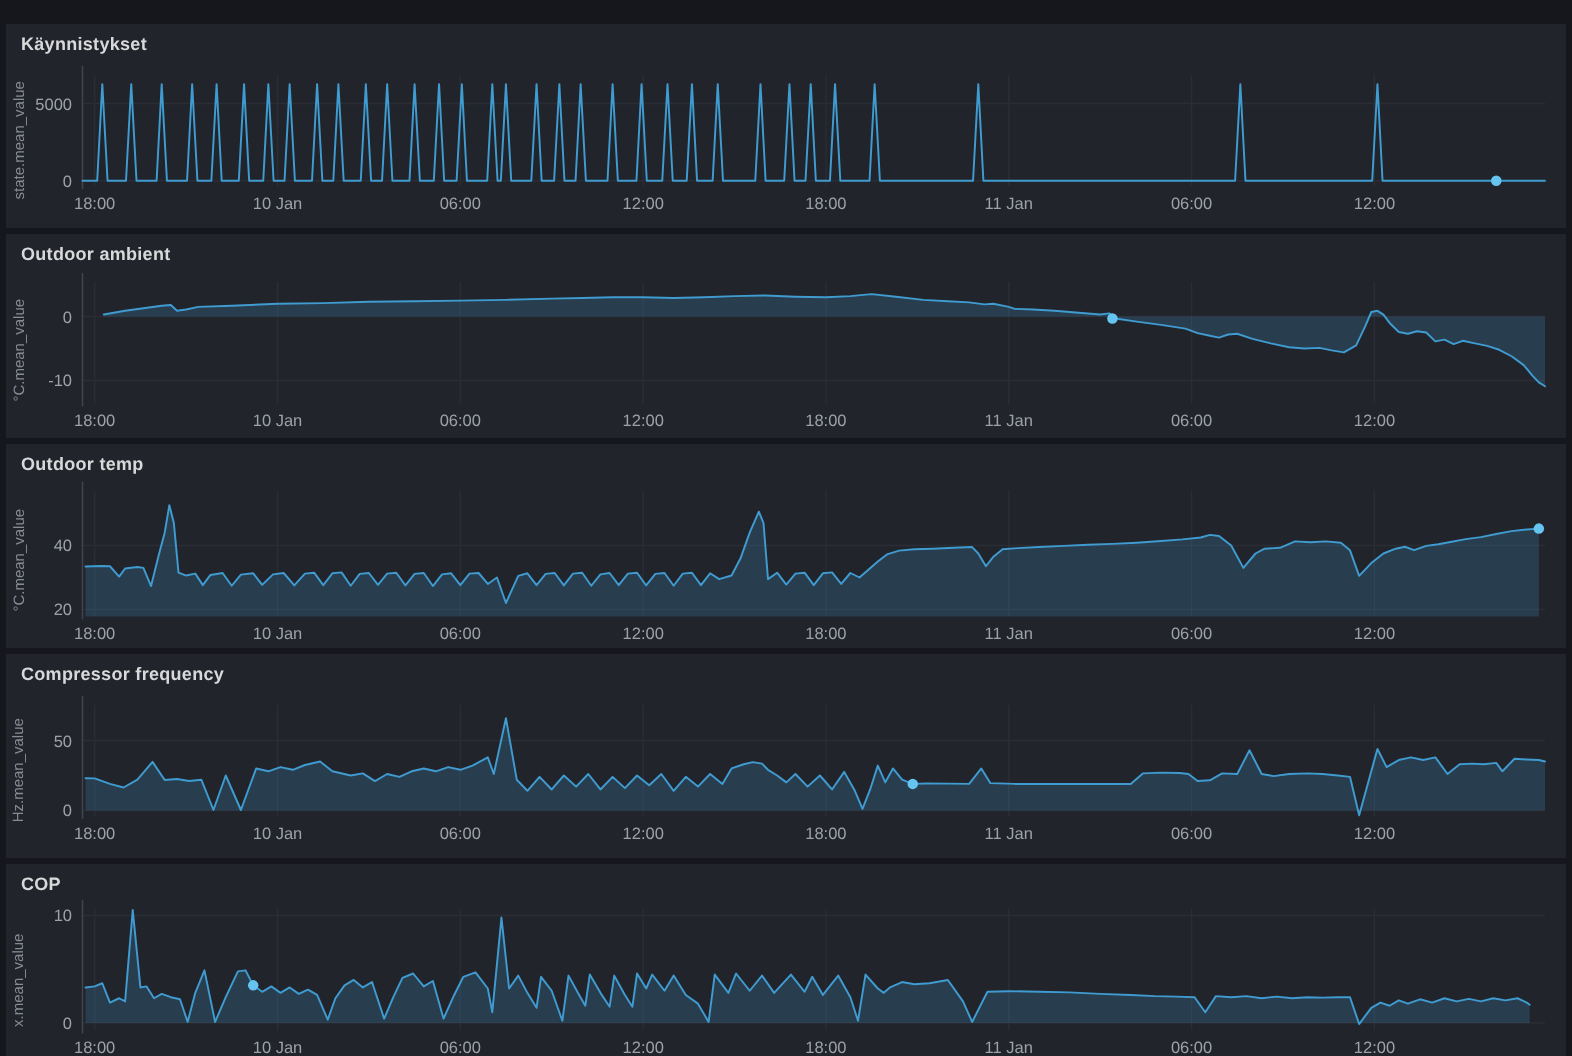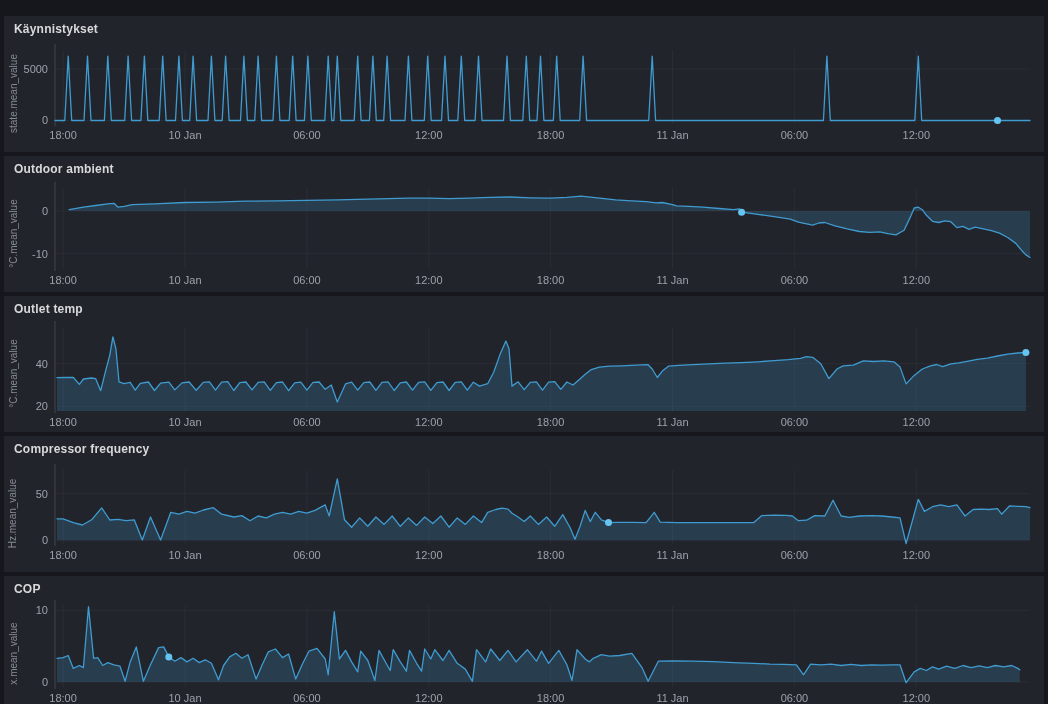--- a/index.html
+++ b/index.html
@@ -76,21 +76,21 @@
         <text x="302.9" y="128" text-anchor="middle" font-size="11" fill="#9da1a9">06:00</text>
         <text x="424.8" y="128" text-anchor="middle" font-size="11" fill="#9da1a9">12:00</text>
         <text x="546.6" y="128" text-anchor="middle" font-size="11" fill="#9da1a9">18:00</text>
         <text x="668.5" y="128" text-anchor="middle" font-size="11" fill="#9da1a9">11 Jan</text>
         <text x="790.4" y="128" text-anchor="middle" font-size="11" fill="#9da1a9">06:00</text>
         <text x="912.3" y="128" text-anchor="middle" font-size="11" fill="#9da1a9">12:00</text>
       </svg>
   </div>
 
   <div class="panel">
-    <span class="panel-title">Outlet temp</span>
+    <span class="panel-title">Outdoor temp</span>
     <div class="ylabel-wrap">
         <span>°C.mean_value</span>
       </div>
     <svg class="chart" viewBox="0 0 1040 136" width="1040" height="136">
         <line x1="51" y1="110.30964467005076" x2="1026" y2="110.30964467005076" stroke="#2b2d35" stroke-width="1"></line>
         <line x1="51" y1="67.67005076142132" x2="1026" y2="67.67005076142132" stroke="#2b2d35" stroke-width="1"></line>
         <line x1="59.125" y1="31" x2="59.125" y2="115" stroke="#2b2d35" stroke-width="1"></line>
         <line x1="181" y1="31" x2="181" y2="115" stroke="#2b2d35" stroke-width="1"></line>
         <line x1="302.875" y1="31" x2="302.875" y2="115" stroke="#2b2d35" stroke-width="1"></line>
         <line x1="424.75" y1="31" x2="424.75" y2="115" stroke="#2b2d35" stroke-width="1"></line>

